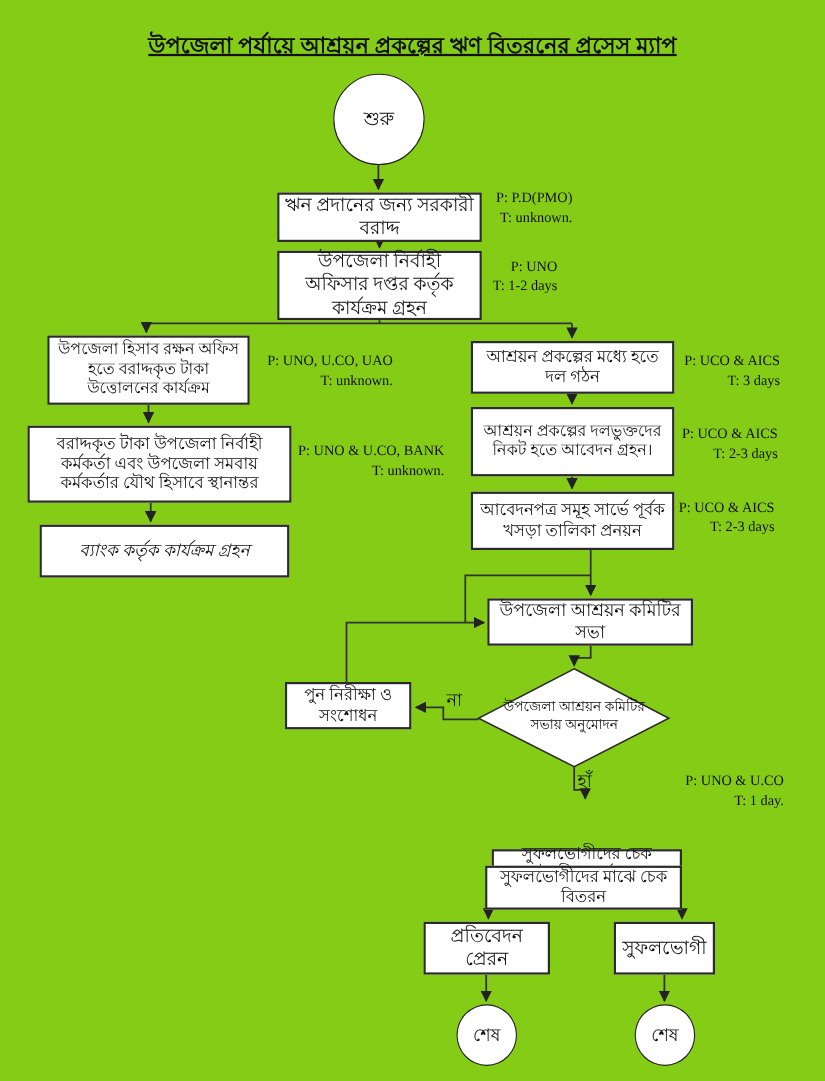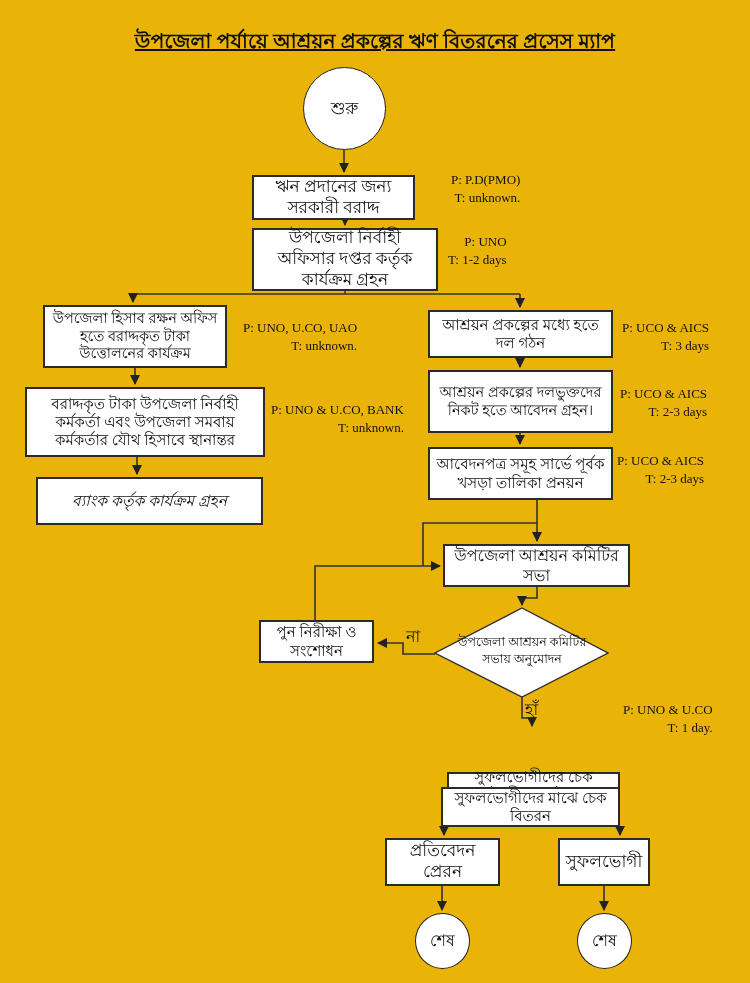--- a/index.html
+++ b/index.html
@@ -1,17 +1,17 @@
 <!DOCTYPE html>
 <html><head>
 <meta charset="utf-8">
 <style>
   html,body{margin:0;padding:0;background:#ffffff;}
   #canvas{
-    position:relative;width:750px;height:983px;background:#eab308;
+    position:relative;width:750px;height:983px;background:#84cc16;
     font-family:"Liberation Serif","DejaVu Serif",serif;color:#111111;overflow:hidden;
   }
   #wires{position:absolute;left:0;top:0;width:750px;height:983px;}
   .title{
     position:absolute;top:26px;left:0;width:100%;text-align:center;
     font-size:20px;font-weight:bold;text-decoration:underline;letter-spacing:0.2px;
   }
   .box{
     position:absolute;border:2px solid #2b2b2b;background:#ffffff;box-sizing:border-box;
     display:flex;align-items:center;justify-content:center;text-align:center;
@@ -81,21 +81,21 @@
       <polygon points="522,608 608,653 522,697 435,653" fill="#ffffff" stroke="#2b2b2b" stroke-width="1.4"></polygon>
     </g>
   </svg>
 
   <div class="title">উপজেলা পর্যায়ে আশ্রয়ন প্রকল্পের ঋণ বিতরনের প্রসেস ম্যাপ</div>
 
   <div class="terminal" style="left:303px;top:67px;width:83px;height:83px;font-size:17px;">
     <span>শুরু</span>
   </div>
 
-  <div class="box" style="left:252px;top:175px;width:163px;height:45px;font-size:17px;justify-content:center;">
+  <div class="box" style="left:252px;top:175px;width:186px;height:45px;font-size:17px;justify-content:center;">
     <span>ঋন প্রদানের জন্য সরকারী বরাদ্দ</span>
   </div>
 
   <div class="box" style="left:252px;top:228px;width:186px;height:63px;font-size:17px;">
     <span>উপজেলা নির্বাহী অফিসার দপ্তর কর্তৃক কার্যক্রম গ্রহন</span>
   </div>
 
   <div class="box" style="left:43px;top:305px;width:184px;height:63px;font-size:14.5px;font-family:Liberation Serif, serif;">
     <span>উপজেলা হিসাব রক্ষন অফিস হতে বরাদ্দকৃত টাকা উত্তোলনের কার্যক্রম</span>
   </div>

